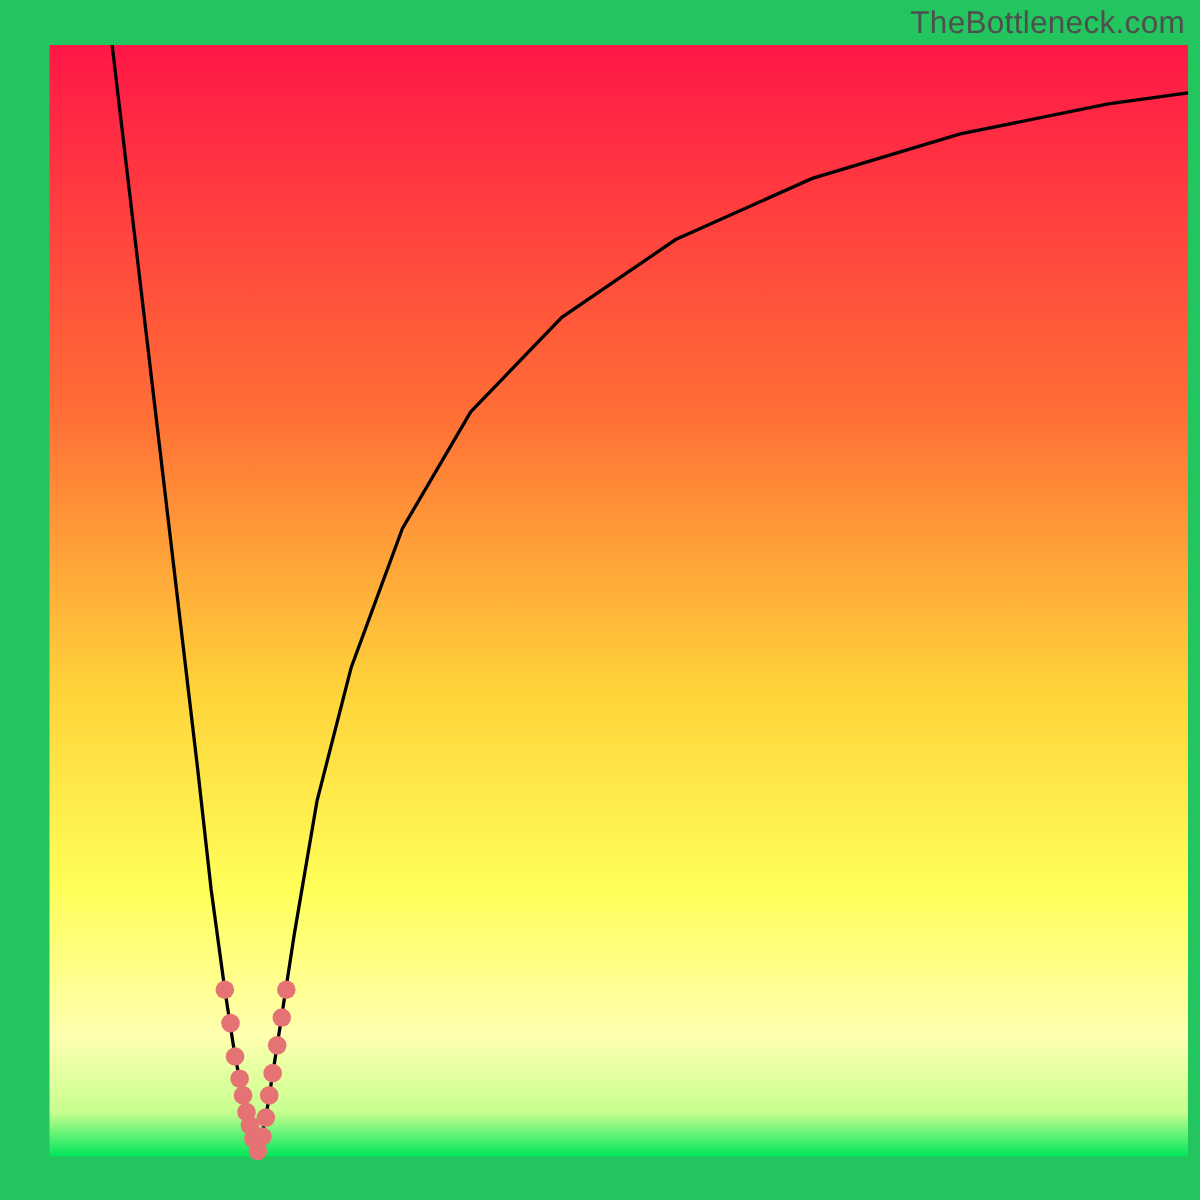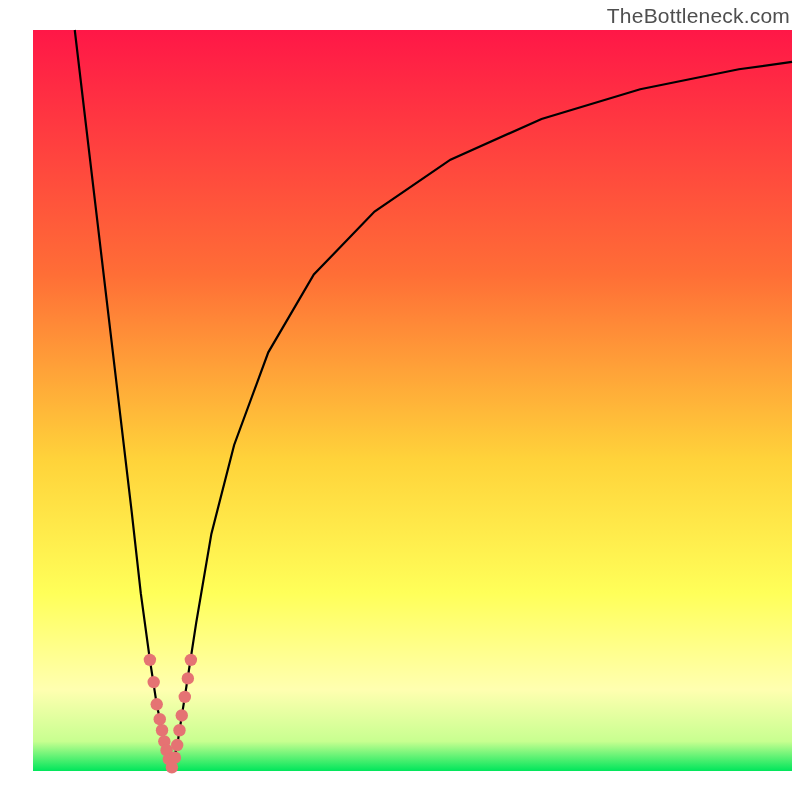--- a/index.html
+++ b/index.html
@@ -10,21 +10,21 @@
     overflow: hidden;
     background: #000;
     font-family: Arial, Helvetica, sans-serif;
   }
   .frame {
     position: absolute;
     top: 0;
     left: 0;
     width: 800px;
     height: 800px;
-    background: #ffffff;
+    background: #22c55e;
   }
   .watermark {
     position: absolute;
     top: 4px;
     right: 10px;
     color: #4f4f4f;
     font-size: 21px;
     font-weight: 500;
     letter-spacing: 0.2px;
     z-index: 10;

